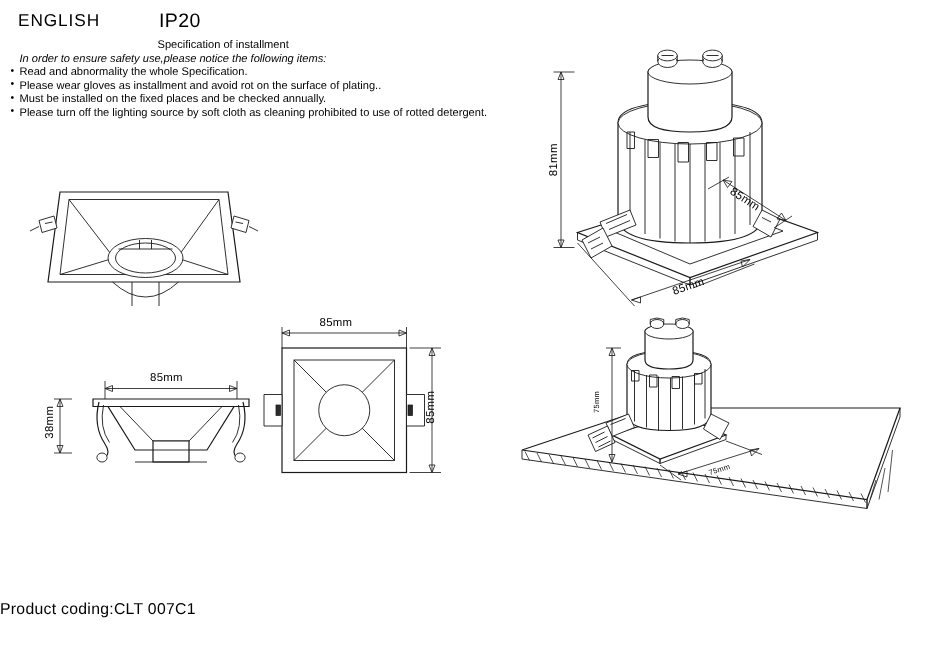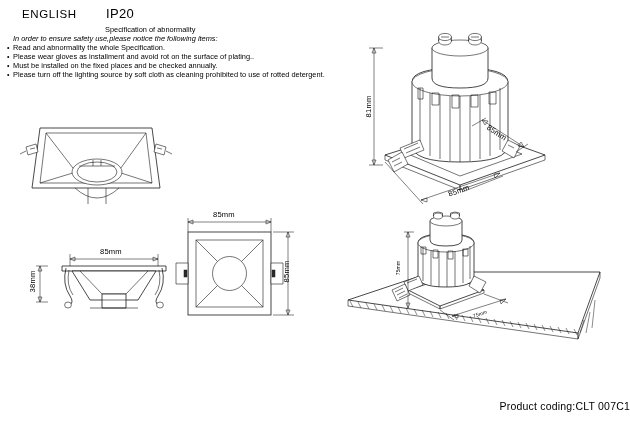--- a/index.html
+++ b/index.html
@@ -4,51 +4,51 @@
 <style>
   html,body{margin:0;padding:0;}
   body{
     width:630px;height:441px;background:#ffffff;
     font-family:"Liberation Sans", sans-serif;
     color:#000;overflow:hidden;position:relative;
   }
   #sheet{position:absolute;left:0;top:0;width:630px;height:441px;}
 
   .hdr{position:absolute;white-space:nowrap;}
-  #lang{left:22px;top:8px;font-size:11.5px;letter-spacing:.6px;}
+  #lang{left:12px;top:8px;font-size:11.5px;letter-spacing:.6px;}
   #ip{left:70px;top:6px;font-size:13px;letter-spacing:.3px;padding-left:36px;}
 
   #spec-title{position:absolute;left:105px;top:25px;font-size:7.4px;white-space:nowrap;}
   #spec-list{position:absolute;left:7px;top:34px;width:300px;}
   #spec-list .intro{font-size:7.4px;line-height:9.1px;padding-left:6px;white-space:nowrap;font-style:italic;}
   #spec-list .li{font-size:7.4px;line-height:9.1px;white-space:nowrap;position:relative;padding-left:6px;}
   #spec-list .li:before{content:"\2022";position:absolute;left:0px;top:-0.5px;font-size:7px;}
 
-  #coding{position:absolute;left:0;top:400px;width:630px;text-align:right;font-size:10.5px;letter-spacing:.2px;}
+  #coding{position:absolute;left:0;top:400px;width:630px;text-align:left;font-size:10.5px;letter-spacing:.2px;}
 
   .dimtxt{position:absolute;font-size:7.6px;white-space:nowrap;letter-spacing:.2px;}
   .vtxt{transform-origin:50% 50%;}
   svg{position:absolute;left:0;top:0;overflow:visible;}
   .ln{stroke:#1a1a1a;fill:none;stroke-width:.8;}
   .ln2{stroke:#1a1a1a;fill:none;stroke-width:.6;}
   .thin{stroke:#1a1a1a;fill:none;stroke-width:.5;}
   .fillw{fill:#ffffff;stroke:#1a1a1a;stroke-width:.8;}
   .fillw2{fill:#ffffff;stroke:#1a1a1a;stroke-width:.6;}
   .dim{stroke:#1a1a1a;fill:none;stroke-width:.55;}
   .dark{fill:#2b2b2b;stroke:#1a1a1a;stroke-width:.5;}
 </style>
 </head>
 <body>
 
 <div id="sheet">
 
   <div class="hdr" id="lang">ENGLISH</div>
   <div class="hdr" id="ip">IP20</div>
 
-  <div id="spec-title">Specification of abnormality</div>
+  <div id="spec-title">Specification of installment</div>
 
   <div id="spec-list">
     <div class="intro">In order to ensure safety use,please notice the following items:</div>
     <div class="li">Read and abnormality the whole Specification.</div>
     <div class="li">Please wear gloves as installment and avoid rot on the surface of plating..</div>
     <div class="li">Must be installed on the fixed places and be checked annually.</div>
     <div class="li">Please turn off the lighting source by soft cloth as cleaning prohibited to use of rotted detergent.</div>
   </div>
 
   <svg width="630" height="441">

